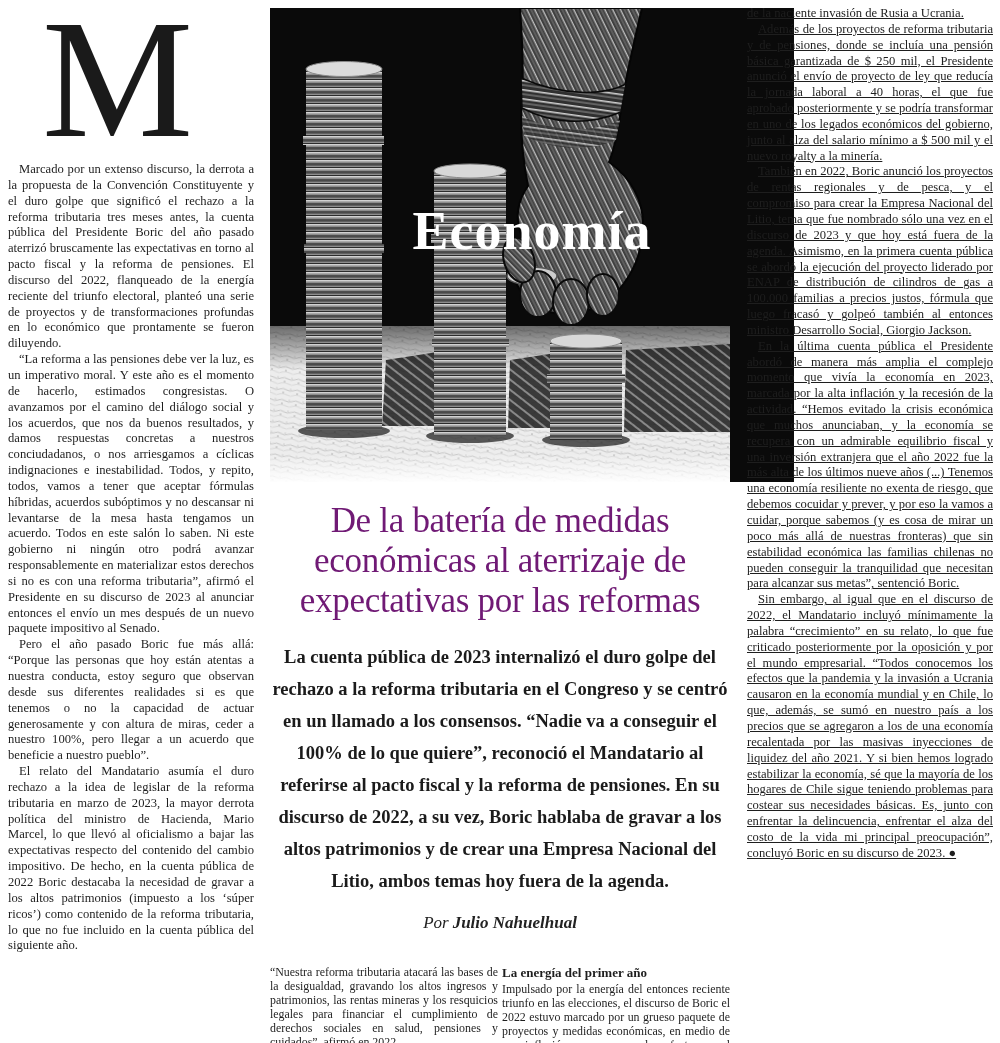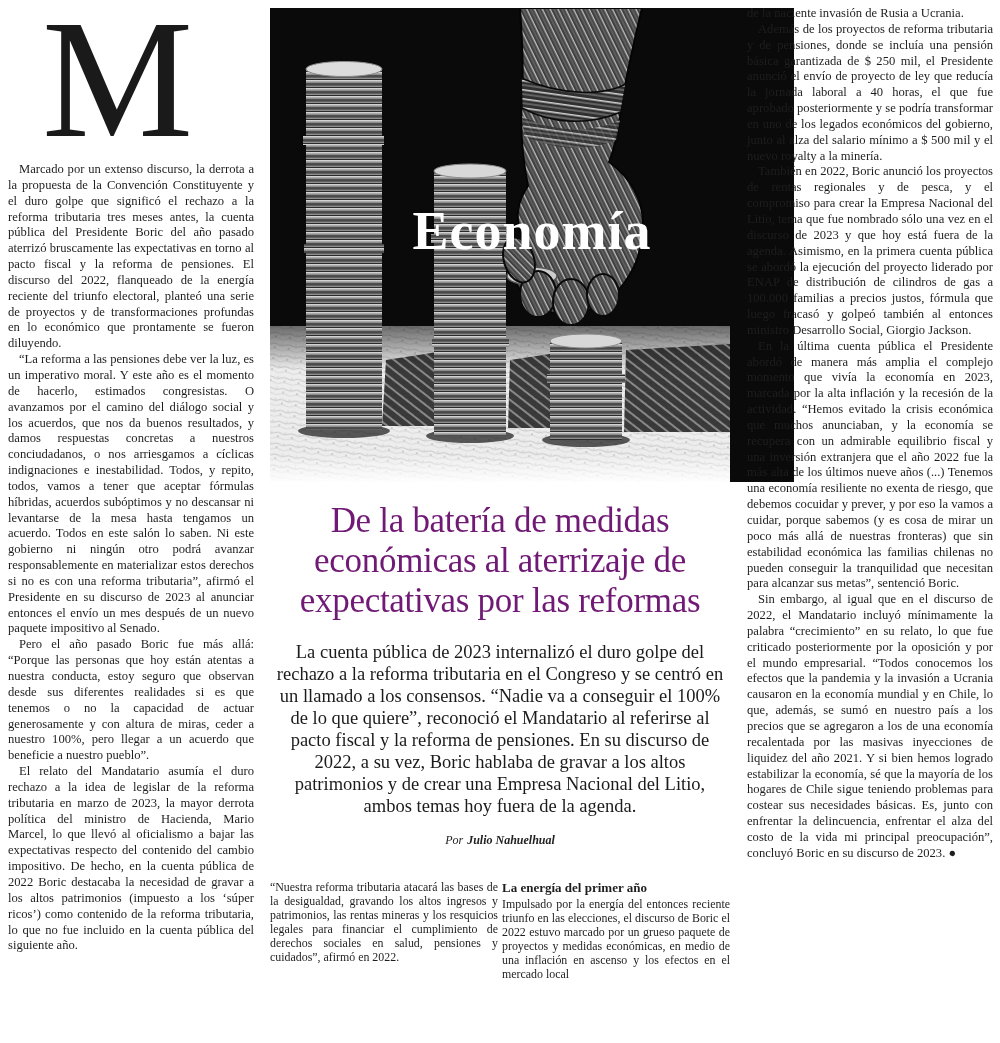--- a/index.html
+++ b/index.html
@@ -1,37 +1,37 @@
 <!DOCTYPE html>
 <html lang="es"><head>
 <meta charset="utf-8">
 <style>
   html,body{margin:0;padding:0;background:#ffffff;}
   body{width:1000px;height:1043px;font-family:"Liberation Serif","DejaVu Serif",serif;color:#1e1e1e;}
   .page{position:relative;width:1000px;height:1043px;overflow:hidden;background:#ffffff;}
   .col{position:absolute;top:0;}
   .col-left{left:8px;width:246px;}
   .col-mid{left:270px;top:8px;width:460px;}
-  .col-right{left:747px;top:6px;width:246px;}
+  .col-right{left:747px;top:6px;width:246px;text-decoration:underline;}
 
   .dropcap{font-size:170px;line-height:150px;height:152px;margin:4px 0 6px 34px;color:#1a1a1a;
            font-weight:400;letter-spacing:-4px;}
   .bodytext p{font-size:12.6px;line-height:15.85px;text-align:justify;margin:0;text-indent:11px;
               hyphens:auto;-webkit-hyphens:auto;}
   .bodytext p.no-indent{text-indent:0;}
 
   .illustration{position:relative;width:524px;height:474px;margin:0;background:#0a0a0a;}
   .illustration svg{display:block;}
   .section-label{position:absolute;left:0;right:0;top:196px;text-align:center;color:#ffffff;
                  font-size:54px;font-weight:700;letter-spacing:1px;line-height:1;}
 
   .headline{font-weight:400;font-size:35px;line-height:40px;text-align:center;color:#701a75;
             margin:19px 0 0 0;letter-spacing:-0.3px;}
-  .lede{font-size:18.5px;line-height:22px;text-align:center;margin:20px 2px 0 2px;color:#1b1b1b;}
-  .byline{text-align:center;margin-top:16px;font-size:12px;font-style:italic;color:#222;}
+  .lede{font-size:18.5px;line-height:32px;text-align:center;margin:20px 2px 0 2px;color:#1b1b1b;font-weight:bold;}
+  .byline{text-align:center;margin-top:16px;font-size:17px;font-style:italic;color:#222;}
   .byline .by-author{font-weight:700;margin-left:4px;}
 
   .subcols{display:grid;grid-template-columns:1fr 1fr;column-gap:4px;margin-top:32px;}
   .subcols p{font-size:11.9px;line-height:14px;text-align:justify;margin:0;hyphens:auto;-webkit-hyphens:auto;}
   .subhead{font-size:13px;font-weight:700;margin:0 0 2px 0;line-height:15px;}
 </style>
 </head>
 <body>
 
 <div class="page">

